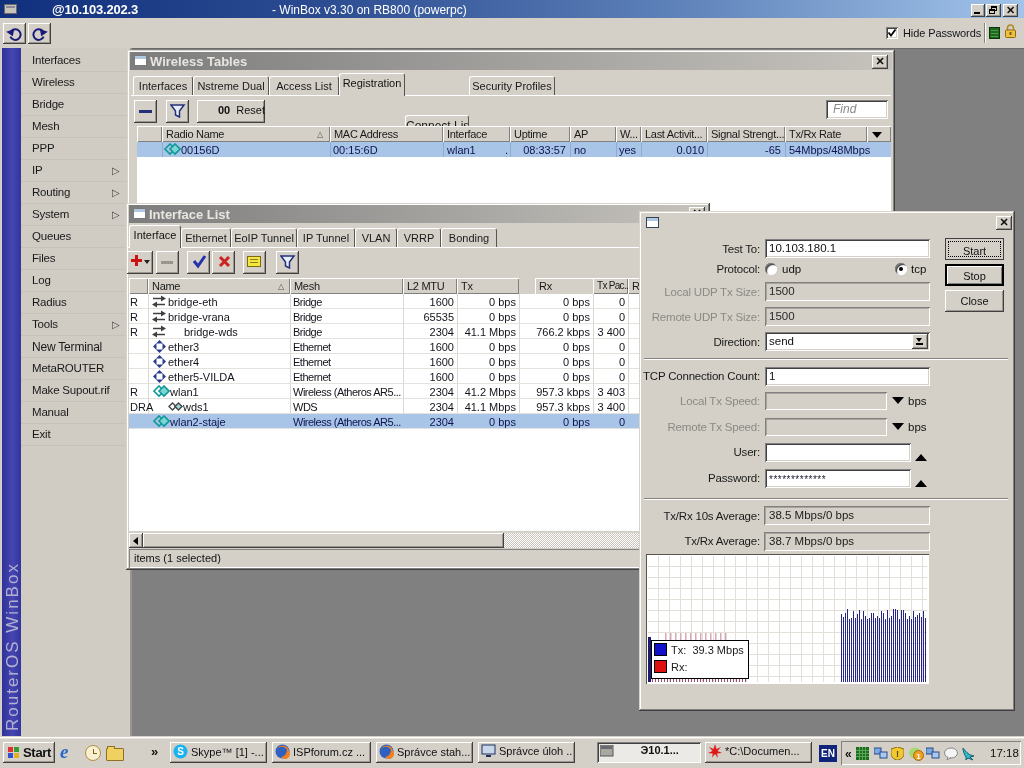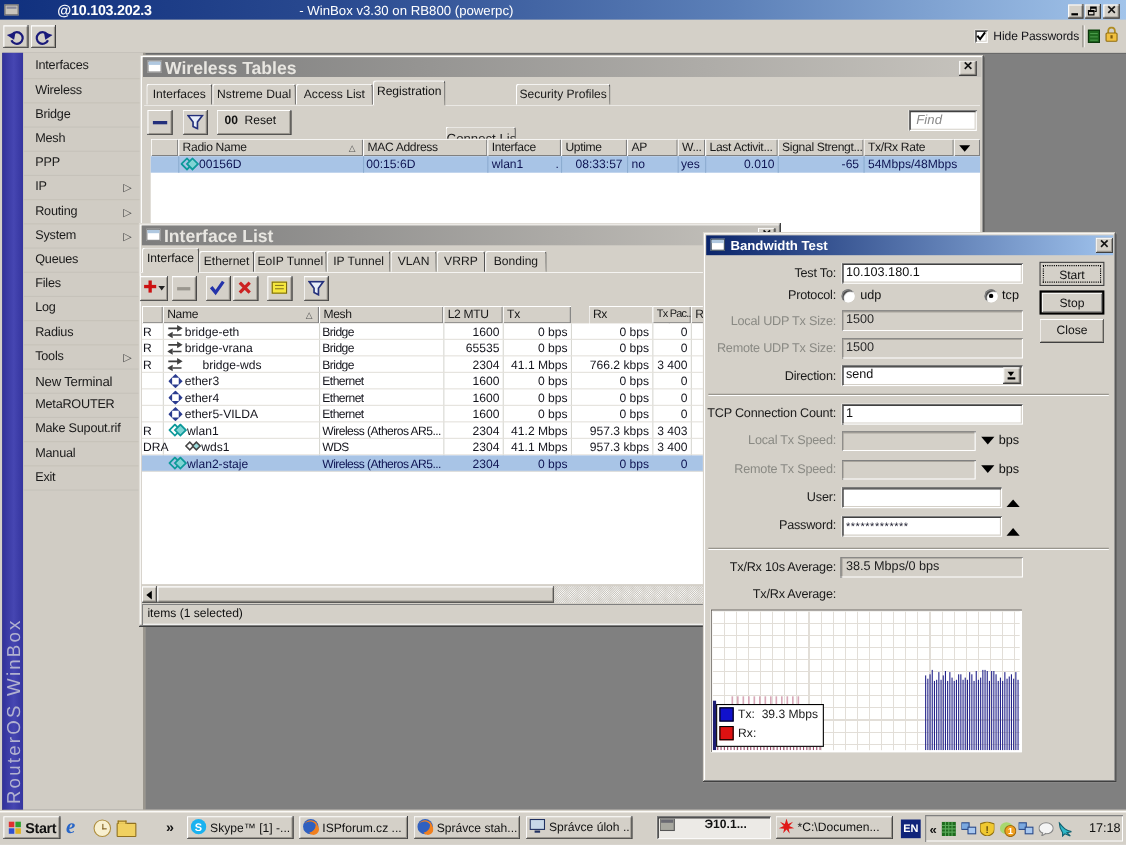--- a/index.html
+++ b/index.html
@@ -1,26 +1,26 @@
 <!DOCTYPE html>
 <html><head><meta charset="utf-8"><title>t</title><style>
 *{margin:0;padding:0;box-sizing:border-box;}
 html,body{width:1024px;height:768px;overflow:hidden;}
 body{font-family:"Liberation Sans",sans-serif;font-size:11px;color:#111;}
 #screen{position:relative;width:1024px;height:768px;background:#d4d0c8;overflow:hidden;}
 .ab{position:absolute;}
 .bevelout{box-shadow:inset -1px -1px 0 #404040,inset 1px 1px 0 #d8d4cc,inset -2px -2px 0 #808080,inset 2px 2px 0 #fff;}
-.btnthin{background:#d4d0c8;box-shadow:inset -1px -1px 0 #404040,inset 1px 1px 0 #fff,inset -2px -2px 0 #9a968e;}
+.btnthin{background:#d4d0c8;box-shadow:inset -1px -1px 0 #404040,inset 1px 1px 0 #fff,inset -2px -2px 0 #9a968e;text-align:right;}
 .sunk{background:#fff;box-shadow:inset 1px 1px 0 #808080,inset -1px -1px 0 #fff,inset 2px 2px 0 #404040,inset -2px -2px 0 #d4d0c8;}
 .sunkthin{box-shadow:inset 1px 1px 0 #808080,inset -1px -1px 0 #fff;}
 .graybox{background:#d4d0c8;box-shadow:inset 1px 1px 0 #808080,inset -1px -1px 0 #fff,inset 2px 2px 0 #a8a49c;}
 .hdr{background:#d4d0c8;box-shadow:inset 1px 1px 0 #fff,inset -1px -1px 0 #808080;overflow:hidden;white-space:nowrap;padding:2px 0 0 4px;letter-spacing:-0.3px;}
 .tab{background:#d4d0c8;border-top:1px solid #fff;border-left:1px solid #fff;border-right:1px solid #555;border-radius:3px 3px 0 0;text-align:center;padding-top:3px;overflow:hidden;white-space:nowrap;}
 .titA{background:linear-gradient(90deg,#0a246a,#9fc2ec);color:#fff;font-weight:bold;font-size:12px;}
-.titI{background:linear-gradient(90deg,#7d7d7d,#c6c3bd);color:#e8e6e1;font-weight:bold;font-size:16px;}
+.titI{background:linear-gradient(90deg,#7d7d7d,#c6c3bd);color:#e8e6e1;font-weight:bold;font-size:13px;}
 .etchh{border-top:1px solid #87837b;border-bottom:1px solid #fff;}
 .etchv{border-left:1px solid #87837b;border-right:1px solid #fff;}
 .navy{color:#0e1452;}
 </style></head><body>
 <div id="screen">
 <svg width="0" height="0" style="position:absolute">
 <defs>
 <g id="wlanic">
  <path d="M1 6 L6 1 L11 6 L6 11 Z" fill="none" stroke="#0e9a9a" stroke-width="1.6"></path>
  <path d="M6 6 L11 1 L16 6 L11 11 Z" fill="#7fd4d4" stroke="#0e9a9a" stroke-width="1.6"></path>
@@ -347,21 +347,20 @@
     <div class="ab" style="right:399px;top:416px;white-space:nowrap;color:#0e1452;">0</div>
     <div class="ab" style="left:129px;top:428px;width:510px;height:1px;background:#e4e2dc;"></div>
     <div class="ab" style="left:129px;top:533px;width:578px;height:15px;background:#d4d0c8;"></div>
     <div class="ab btnthin" style="left:129px;top:533px;width:14px;height:15px;">
       <div style="position:absolute;left:4px;top:4px;border-top:4px solid transparent;border-bottom:4px solid transparent;border-right:5px solid #000"></div>
     </div>
     <div class="ab btnthin" style="left:143px;top:533px;width:361px;height:15px;"></div>
     <div class="ab" style="left:504px;top:533px;width:136px;height:15px;background-color:#c8c4bc;background-image:linear-gradient(45deg,#fff 25%,transparent 25%,transparent 75%,#fff 75%),linear-gradient(45deg,#fff 25%,transparent 25%,transparent 75%,#fff 75%);background-size:2px 2px;background-position:0 0,1px 1px;"></div>
     <div class="ab sunkthin" style="left:129px;top:549px;width:578px;height:19px;padding:3px 0 0 5px;">items (1 selected)</div>
     <div class="ab bevelout" style="left:639px;top:211px;width:376px;height:500px;background:#d4d0c8;"></div>
-    <div class="ab titA" style="left:642px;top:214px;width:370px;height:18px;padding:2px 0 0 22px;">Bandwidth Test</div>
     <div class="ab" style="left:646px;top:217px;width:13px;height:11px;background:#fff;border:1px solid #345;">
       <div style="position:absolute;left:0;top:0;width:11px;height:3px;background:#b0c8e0"></div>
     </div>
     <div class="ab btnthin" style="left:996px;top:216px;width:16px;height:14px;font-weight:bold;font-size:11px;text-align:center;line-height:13px;">✕</div>
     <div class="ab" style="right:264px;top:243px;white-space:nowrap;color:#1a1a1a;font-size:11.5px;letter-spacing:-0.2px;">Test To:</div>
     <div class="ab sunk" style="left:765px;top:239px;width:165px;height:19px;padding:3px 0 0 4px;font-size:11.5px;">10.103.180.1</div>
     <div class="ab" style="right:264px;top:263px;white-space:nowrap;color:#1a1a1a;font-size:11.5px;letter-spacing:-0.2px;">Protocol:</div>
     <div class="ab" style="left:765px;top:263px;width:12px;height:12px;border-radius:50%;background:#fff;box-shadow:inset 1px 1px 0 #808080,inset -1px -1px 0 #fff,inset 2px 2px 1px #404040;"></div>
     <div class="ab" style="left:782px;top:263px;white-space:nowrap;font-size:11.5px;">udp</div>
     <div class="ab" style="left:895px;top:263px;width:12px;height:12px;border-radius:50%;background:#fff;box-shadow:inset 1px 1px 0 #808080,inset -1px -1px 0 #fff,inset 2px 2px 1px #404040;">
@@ -392,20 +391,21 @@
     <div class="ab" style="right:264px;top:446px;white-space:nowrap;color:#1a1a1a;font-size:11.5px;letter-spacing:-0.2px;">User:</div>
     <div class="ab sunk" style="left:765px;top:443px;width:146px;height:19px;"></div>
     <div class="ab" style="left:915px;top:454px;width:0px;height:0px;border-left:6px solid transparent;border-right:6px solid transparent;border-bottom:7px solid #000;"></div>
     <div class="ab" style="right:264px;top:472px;white-space:nowrap;color:#1a1a1a;font-size:11.5px;letter-spacing:-0.2px;">Password:</div>
     <div class="ab sunk" style="left:765px;top:469px;width:146px;height:19px;padding:5px 0 0 4px;font-size:10px;letter-spacing:0.5px;color:#223;">*************</div>
     <div class="ab" style="left:915px;top:480px;width:0px;height:0px;border-left:6px solid transparent;border-right:6px solid transparent;border-bottom:7px solid #000;"></div>
     <div class="ab etchh" style="left:644px;top:498px;width:364px;height:2px;"></div>
     <div class="ab" style="right:264px;top:510px;white-space:nowrap;color:#1a1a1a;font-size:11.5px;letter-spacing:-0.2px;">Tx/Rx 10s Average:</div>
     <div class="ab graybox" style="left:764px;top:506px;width:166px;height:19px;padding:3px 0 0 5px;font-size:11.5px;color:#202020;">38.5 Mbps/0 bps</div>
     <div class="ab" style="right:264px;top:535px;white-space:nowrap;color:#1a1a1a;font-size:11.5px;letter-spacing:-0.2px;">Tx/Rx Average:</div>
+    <div class="ab graybox" style="left:764px;top:532px;width:166px;height:19px;padding:3px 0 0 5px;font-size:11.5px;color:#202020;">38.7 Mbps/0 bps</div>
     <div class="ab" style="left:646px;top:554px;width:283px;height:130px;background:#fff;box-shadow:inset 1px 1px 0 #58524a,inset -1px -1px 0 #fff;"></div>
     <div class="ab" style="left:648px;top:556px;width:279px;height:126px;background-image:repeating-linear-gradient(to right,transparent 0 10px,#e2ded8 10px 11px),repeating-linear-gradient(to bottom,transparent 0 10px,#e2ded8 10px 11px);"></div>
     <div class="ab" style="left:648px;top:556px;width:279px;height:126px;"><svg width="279" height="126">
         <rect x="193" y="58" width="1" height="68" fill="#24248a"></rect>
         <rect x="195" y="61" width="1" height="65" fill="#24248a"></rect>
         <rect x="197" y="57" width="1" height="69" fill="#24248a"></rect>
         <rect x="199" y="53" width="1" height="73" fill="#24248a"></rect>
         <rect x="201" y="63" width="1" height="63" fill="#24248a"></rect>
         <rect x="203" y="62" width="1" height="64" fill="#24248a"></rect>
         <rect x="205" y="55" width="1" height="71" fill="#24248a"></rect>

